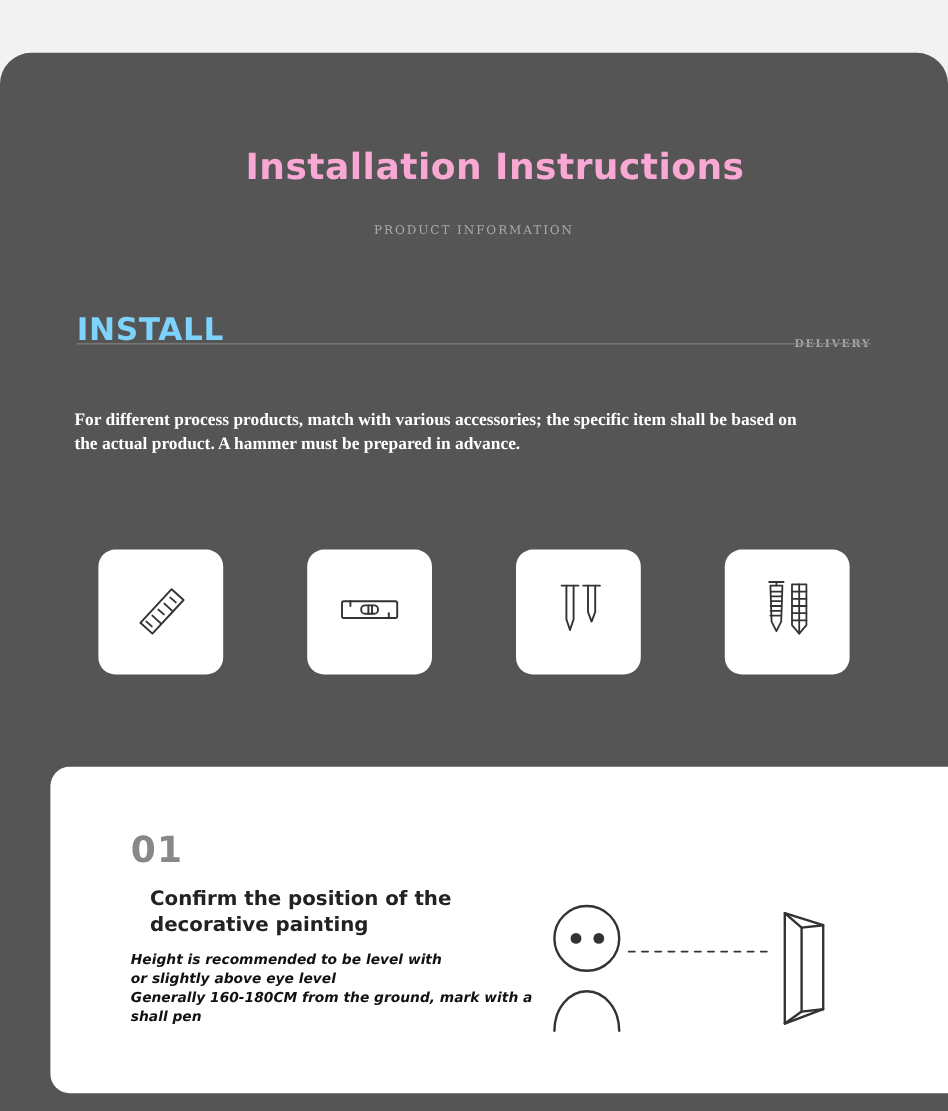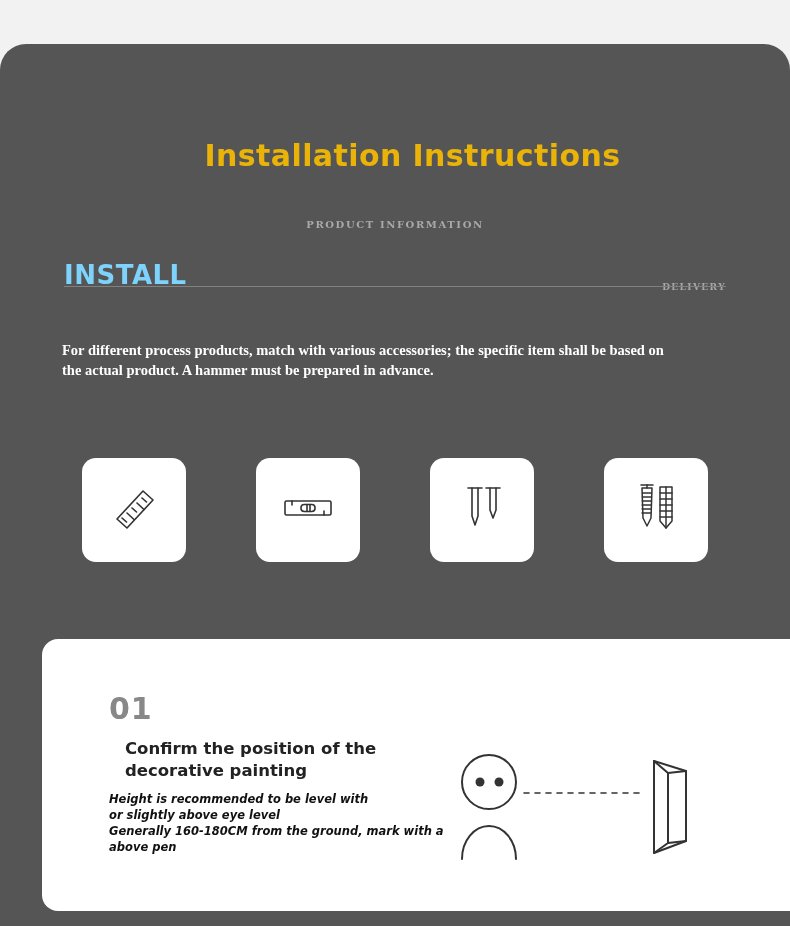--- a/index.html
+++ b/index.html
@@ -25,37 +25,37 @@
     top: 44px;
     width: 790px;
     height: 882px;
     background: #555555;
     border-top-left-radius: 26px;
     border-top-right-radius: 26px;
     box-sizing: border-box;
     overflow: hidden;
   }
   .title {
-    margin: 16px;
+    margin: 0;
     padding-top: 78px;
     text-align: center;
-    color: #eab308;
+    color: #f9a8d4;
     font-size: 30px;
     font-weight: bold;
     letter-spacing: 0.4px;
     font-family: "DejaVu Sans", sans-serif;
     padding-left: 35px;
   }
   .subtitle {
-    margin: 12px;
+    margin: 0;
     padding-top: 30px;
     text-align: center;
     color: #a9a9a9;
     font-size: 10px;
-    font-weight: bold;
+    font-weight: normal;
     letter-spacing: 1.6px;
     font-family: "DejaVu Serif", serif;
   }
   .labelrow {
     position: absolute;
     left: 64px;
     top: 206px;
     width: 662px;
     height: 46px;
   }
@@ -260,21 +260,21 @@
 
     </div>
 
     <div class="step-card">
       <div class="step-num">01</div>
       <div class="step-title">Confirm the position of the decorative painting</div>
       <div class="step-desc">
         <span>Height is recommended to be level with</span>
         <span class="line2">or slightly above eye level</span>
         <span class="line2">Generally 160-180CM from the ground, mark with a</span>
-        <span class="line2">above pen</span>
+        <span class="line2">shall pen</span>
       </div>
       <div class="step-figure">
         <svg width="290" height="130" viewBox="0 0 290 130">
           <g fill="none" stroke="#333333" stroke-width="2" stroke-linejoin="round" stroke-linecap="round">
             <circle cx="47" cy="33" r="27"></circle>
             <circle cx="38" cy="33" r="4.5" fill="#333333" stroke="none"></circle>
             <circle cx="57" cy="33" r="4.5" fill="#333333" stroke="none"></circle>
             <path d="M20 110 a27 33 0 0 1 54 0"></path>
             <line x1="82" y1="44" x2="200" y2="44" stroke-dasharray="5 6" stroke-width="1.6"></line>
             <path d="M212 12 l32 10 v70 l-32 12 z"></path>

